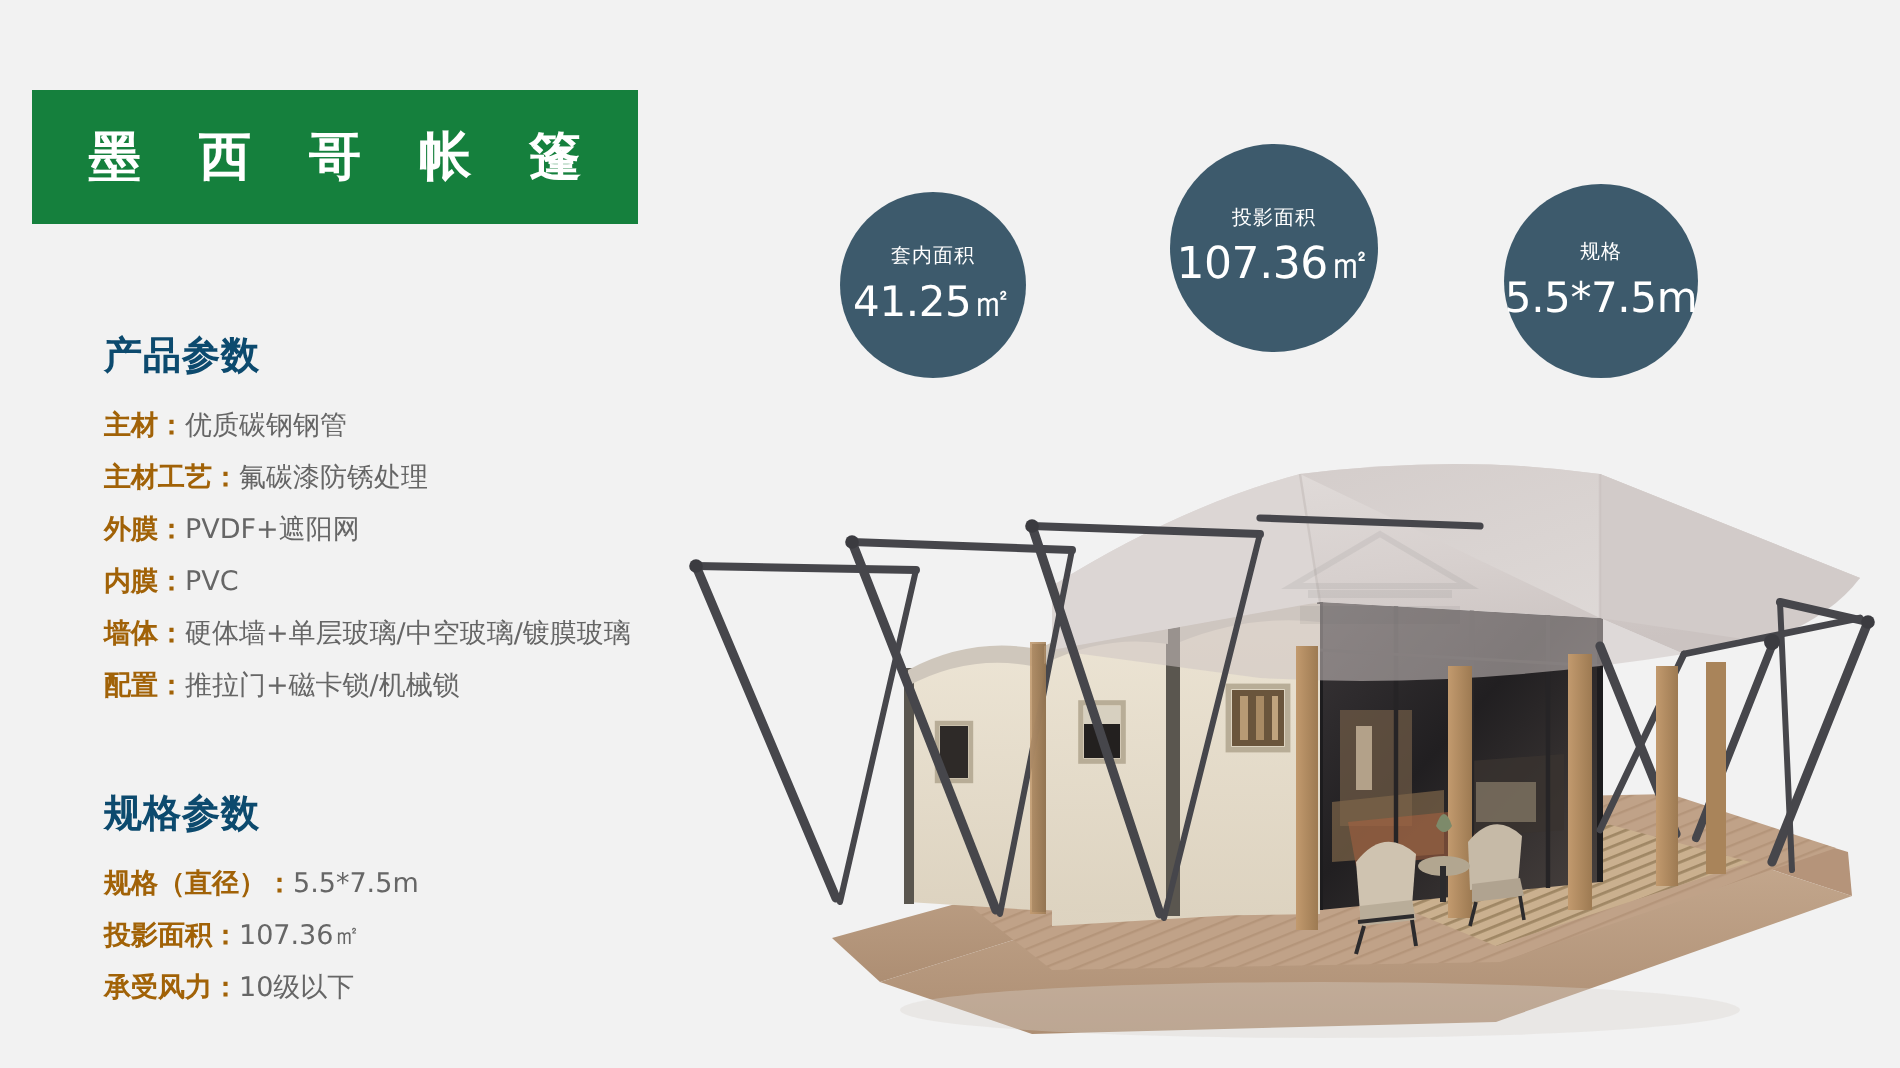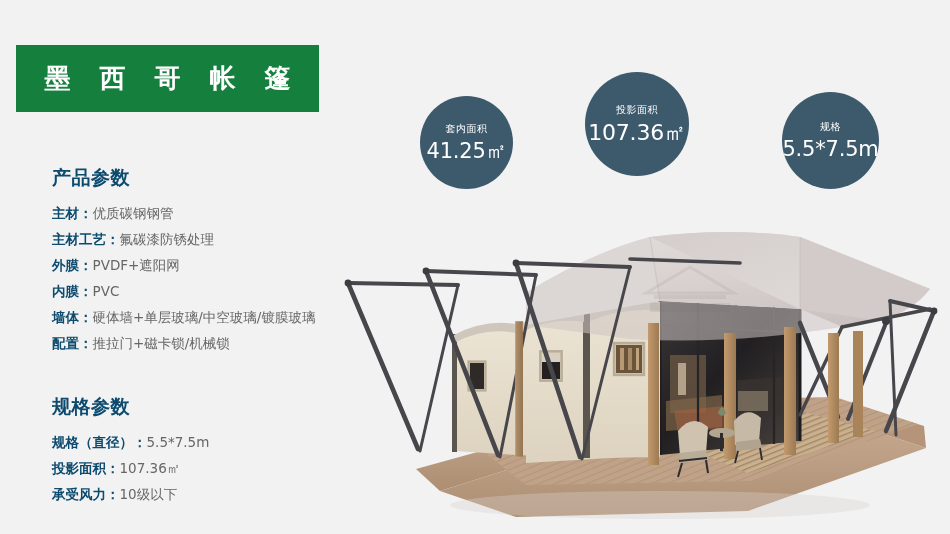--- a/index.html
+++ b/index.html
@@ -28,37 +28,37 @@
   .sec-head {
     color:#0c4a6e; font-size:19px; font-weight:bold;
     font-family:"DejaVu Sans","Liberation Sans",sans-serif;
     margin-bottom:9px; letter-spacing:.5px;
   }
   .sec-head.second { margin-top:38px; }
   .spec-row {
     font-size:13.5px; line-height:26px; white-space:nowrap;
     font-family:"DejaVu Sans","Liberation Sans",sans-serif;
   }
-  .spec-row .lbl { color:#0c4a6e; font-weight:bold; }
+  .spec-row .lbl { color:#a16207; font-weight:bold; }
   .spec-row .val { color:#666666; }
 
   
   .badge {
     position:absolute; border-radius:50%;
     background:#3d5a6c;
     display:flex; flex-direction:column;
     align-items:center; justify-content:center;
     color:#ffffff; text-align:center;
     font-family:"DejaVu Sans","Liberation Sans",sans-serif;
   }
   .badge .b-label { font-size:10px; line-height:1; margin-bottom:7px; letter-spacing:.5px; }
   .badge .b-value { font-size:21px; line-height:1; letter-spacing:-.2px; }
   #badge-1 { left:420px; top:96px; width:93px; height:93px; }
   #badge-2 { left:585px; top:72px; width:104px; height:104px; }
-  #badge-3 { left:782px; top:92px; width:97px; height:97px; }
+  #badge-3 { left:752px; top:92px; width:97px; height:97px; }
   #badge-2 .b-value { font-size:22px; }
 
   
   .tent { position:absolute; left:330px; top:205px; width:620px; height:329px; }
   .tent svg { width:100%; height:100%; display:block; }
   .wm {
     position:absolute; left:300px; top:58px; width:120px; height:52px;
     opacity:.10; pointer-events:none;
   }
   .wm svg { width:100%; height:100%; }

